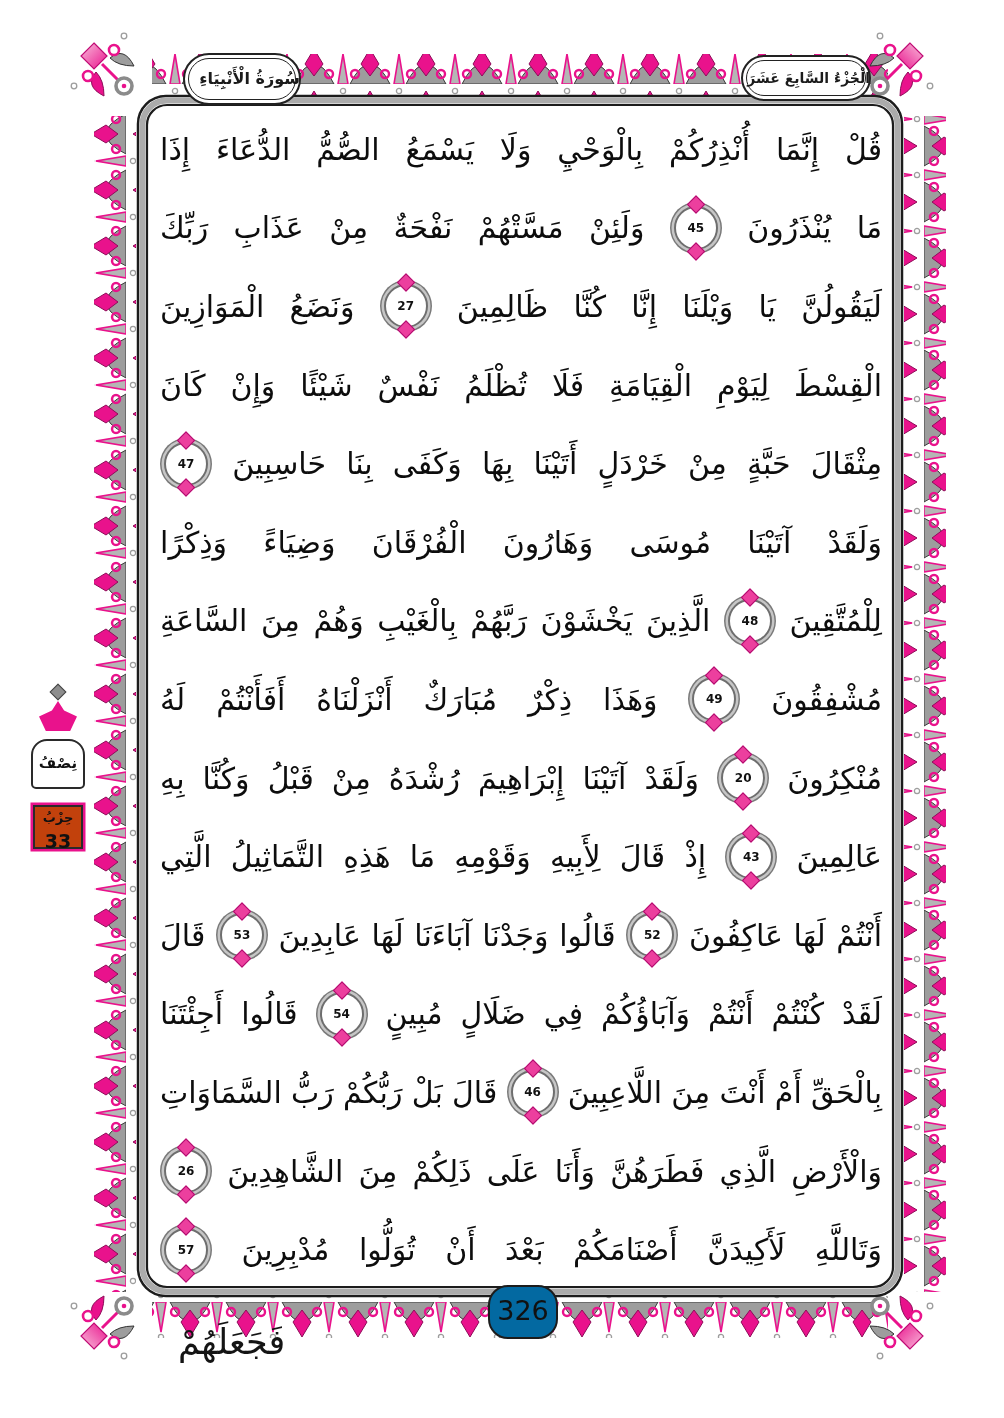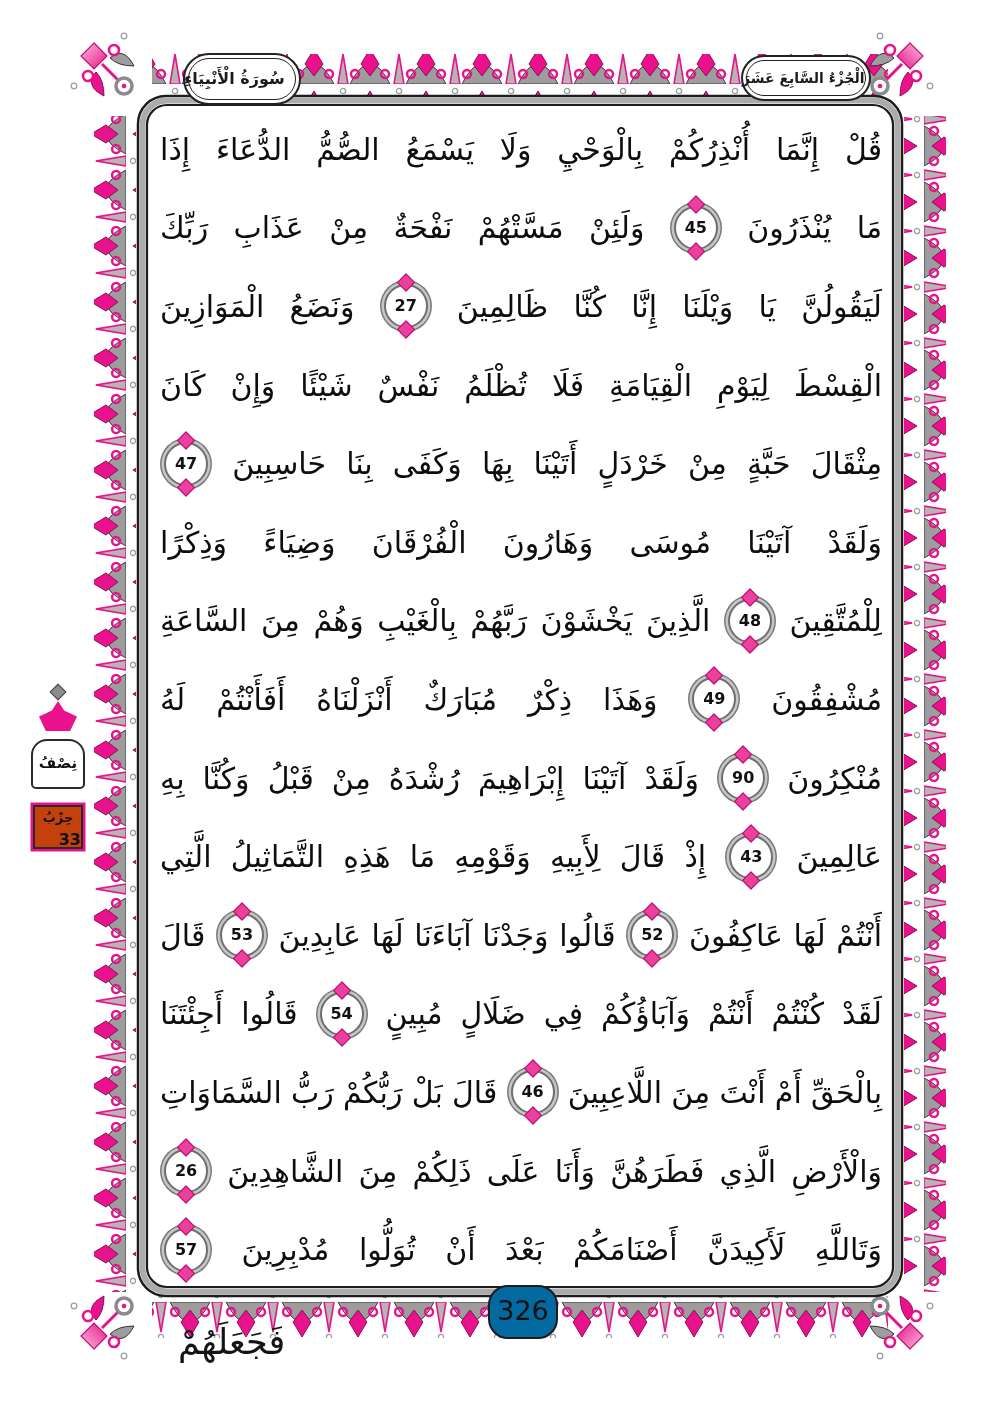--- a/index.html
+++ b/index.html
@@ -4,21 +4,21 @@
 <style>
   html,body{margin:0;padding:0;}
   body{
     width:1004px;height:1418px;position:relative;background:#ffffff;
     font-family:"DejaVu Sans",sans-serif;color:#111;overflow:hidden;
   }
   
   #frame-svg{position:absolute;left:0;top:0;width:1004px;height:1418px;}
   
   .cartouche-text{
-    position:absolute;text-align:left;direction:rtl;
+    position:absolute;text-align:right;direction:rtl;
     font-weight:bold;color:#1b1b1b;z-index:4;
   }
   .surah-text{left:184px;top:54px;width:116px;height:50px;line-height:50px;font-size:16px;}
   .juz-text{left:742px;top:56px;width:128px;height:52px;line-height:44px;font-size:14px;}
   
   .text-area{
     position:absolute;left:160px;top:110px;width:722px;height:1180px;z-index:3;
   }
   .line{
     direction:rtl;display:flex;justify-content:space-between;align-items:center;
@@ -32,21 +32,21 @@
     box-shadow:0 0 0 2.5px #c6c6c6,0 0 0 4px #7a7a7a;
     display:inline-flex;align-items:center;justify-content:center;
     margin:0 4px;
   }
   .vm::before,.vm::after{
     content:"";position:absolute;left:50%;width:11px;height:11px;background:#ec3f9e;
     transform:translateX(-50%) rotate(45deg);border:1px solid #b00b6e;
   }
   .vm::before{top:-10px;}
   .vm::after{bottom:-10px;}
-  .vnum{font-size:16px;font-weight:bold;color:#111;line-height:1;direction:ltr;}
+  .vnum{font-size:12px;font-weight:bold;color:#111;line-height:1;direction:ltr;}
   
   .hizb{position:absolute;left:28px;top:686px;width:60px;text-align:center;z-index:4;direction:rtl;}
   .hizb-finial{
     width:10px;height:10px;margin:0 auto 3px;background:#8d8d8d;border:1.5px solid #444;
     transform:rotate(45deg);
   }
   .hizb-crown{
     width:38px;height:30px;margin:0 auto -8px;background:#e9128c;
     clip-path:polygon(50% 0,66% 32%,100% 52%,82% 100%,18% 100%,0 52%,34% 32%);
     position:relative;z-index:0;
@@ -55,21 +55,21 @@
     position:relative;z-index:1;width:50px;height:46px;margin:16px auto;background:#fff;
     border:2.5px solid #2a2a2a;border-radius:16px 16px 5px 5px;
     line-height:44px;font-size:15px;font-weight:bold;
   }
   .hizb-box{
     position:relative;width:50px;height:44px;margin:5px auto 0;background:#c2410c;
     border:2.5px solid #2a2a2a;box-shadow:0 0 0 2.5px #e9128c;
     font-size:13px;font-weight:bold;line-height:1.45;padding-top:2px;box-sizing:border-box;
   }
   .hizb-box span{display:block;}
-  .hizb-num{direction:ltr;font-size:16px;text-align:right;}
+  .hizb-num{direction:ltr;font-size:19px;}
   
   .pagenum{
     position:absolute;left:488px;top:1285px;width:66px;height:50px;z-index:4;
     background:#0369a1;border:2.5px solid #1c1c1c;border-radius:20px;
     text-align:center;line-height:47px;font-size:27px;color:#111;
   }
   
   .catchword{
     position:absolute;left:178px;top:1322px;width:156px;z-index:4;
     direction:rtl;text-align:left;font-size:35px;color:#141414;
@@ -240,21 +240,21 @@
       <span class="w">وَهَذَا</span>
       <span class="w">ذِكْرٌ</span>
       <span class="w">مُبَارَكٌ</span>
       <span class="w">أَنْزَلْنَاهُ</span>
       <span class="w">أَفَأَنْتُمْ</span>
       <span class="w">لَهُ</span>
     </div>
     <div class="line">
       <span class="w">مُنْكِرُونَ</span>
       <span class="vm">
-        <span class="vnum">90</span>
+        <span class="vnum">20</span>
       </span>
       <span class="w">وَلَقَدْ</span>
       <span class="w">آتَيْنَا</span>
       <span class="w">إِبْرَاهِيمَ</span>
       <span class="w">رُشْدَهُ</span>
       <span class="w">مِنْ</span>
       <span class="w">قَبْلُ</span>
       <span class="w">وَكُنَّا</span>
       <span class="w">بِهِ</span>
     </div>

